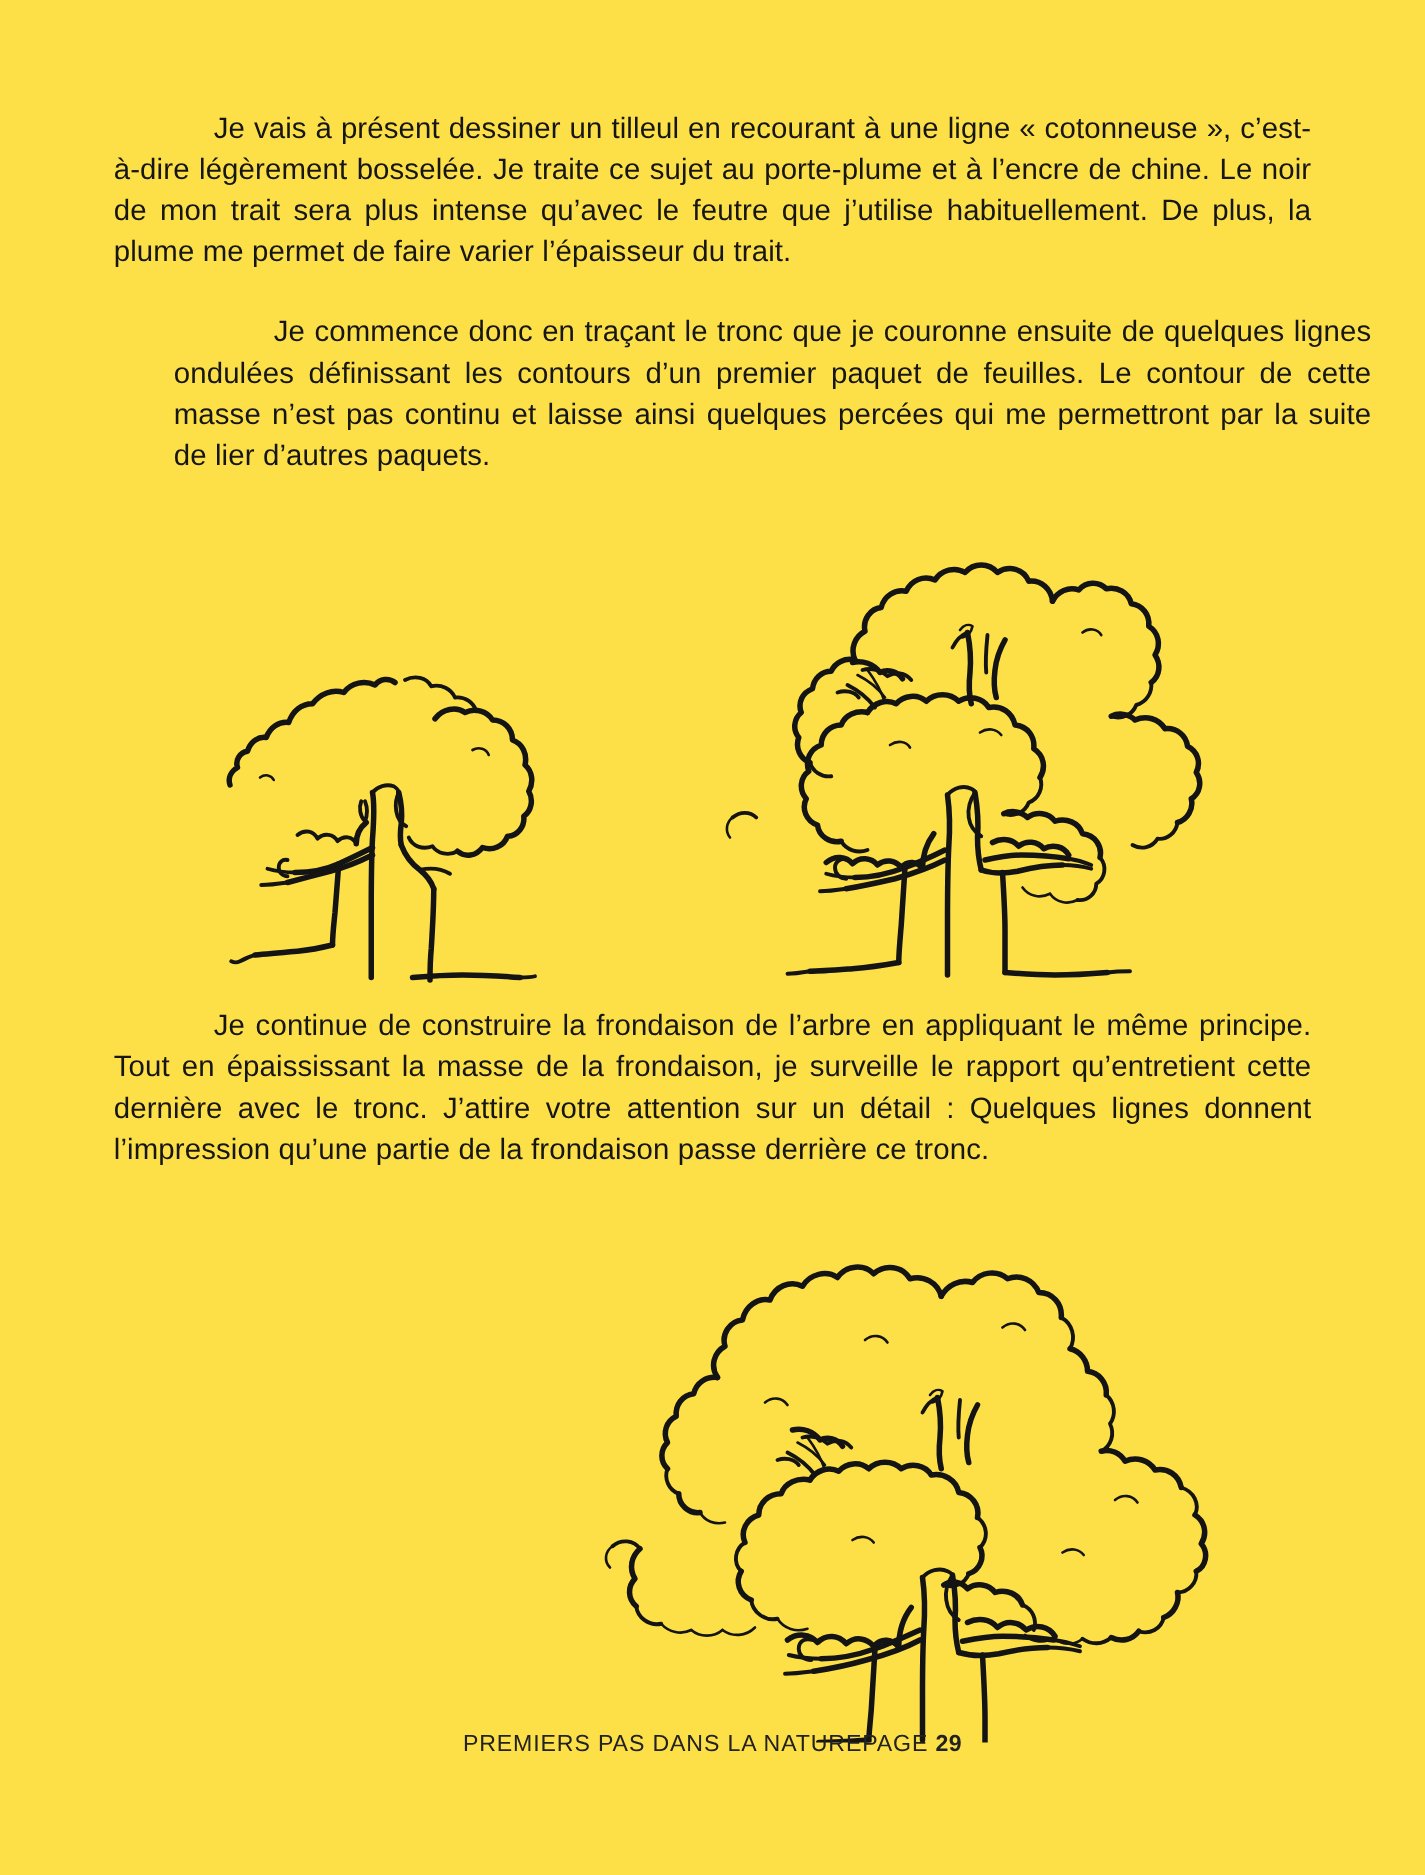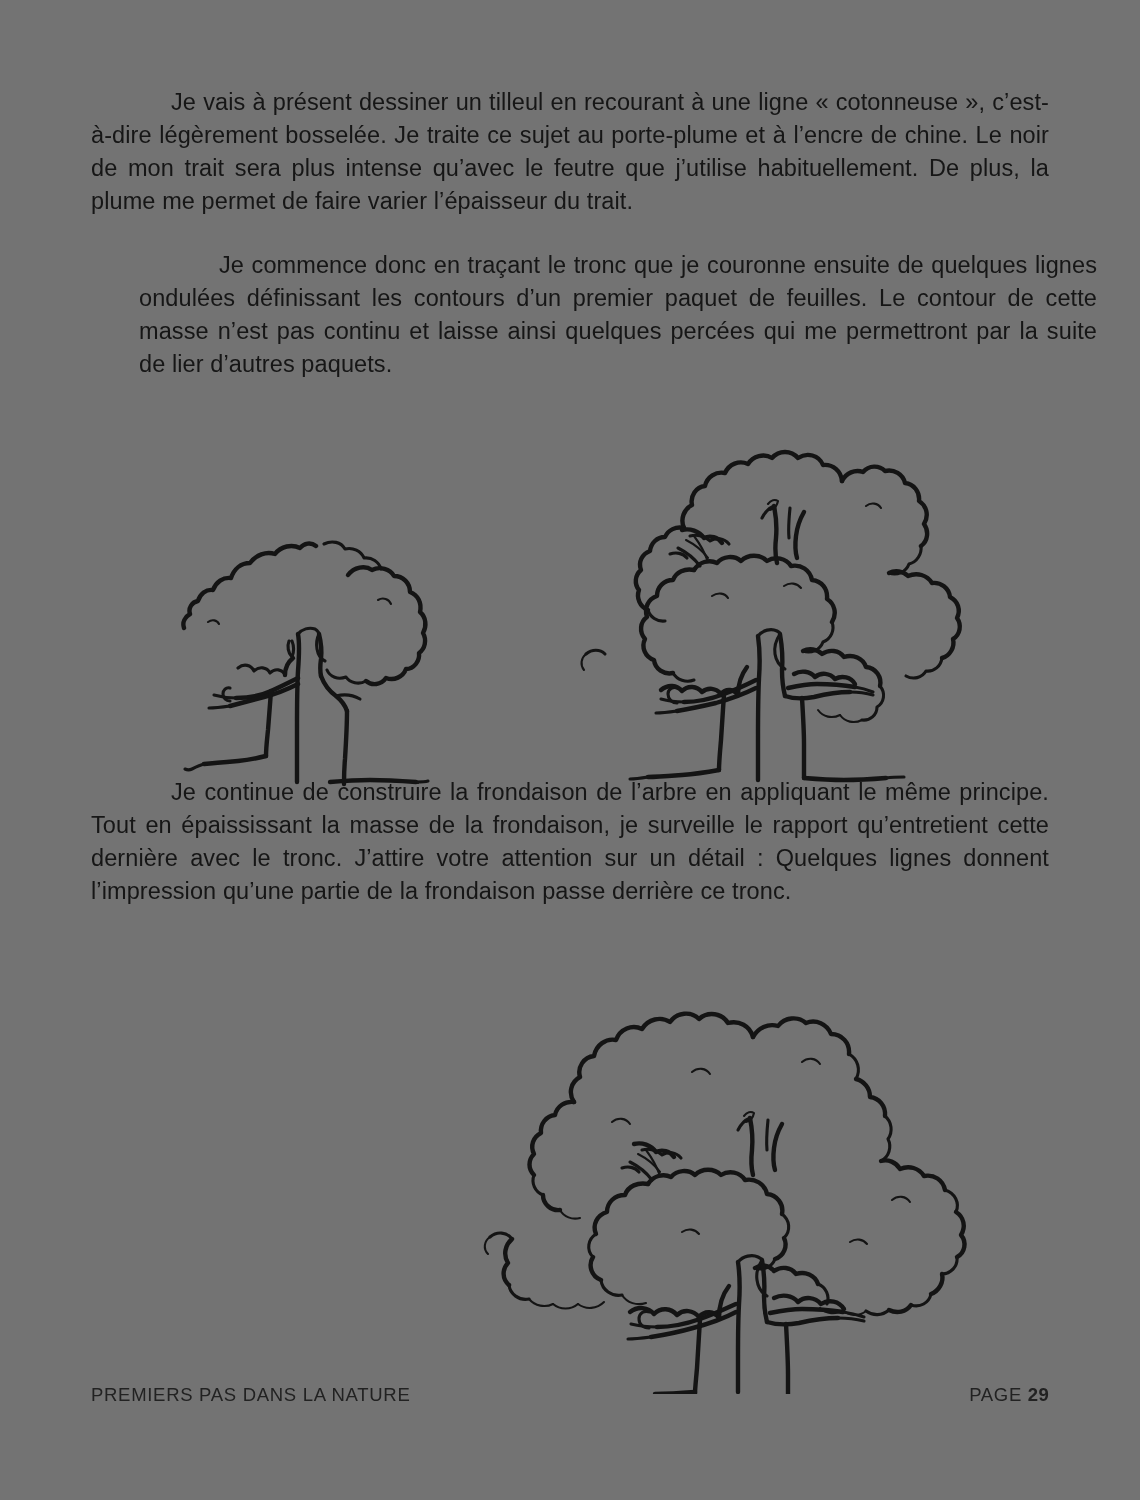--- a/index.html
+++ b/index.html
@@ -5,21 +5,21 @@
 <style>
   html, body {
     margin: 0;
     padding: 0;
     background: #ffffff;
   }
   .page {
     position: relative;
     width: 1140px;
     height: 1500px;
-    background: #737373;
+    background: #fde047;
     overflow: hidden;
     font-family: "Liberation Sans", "DejaVu Sans", sans-serif;
     color: #1a1a1a;
   }
 
   
   .body-text {
     position: absolute;
     left: 91px;
     width: 958px;
@@ -34,21 +34,21 @@
   .body-text p {
     margin: 0;
     text-indent: 80px;
   }
   .body-text p.last-line-natural {
     text-align-last: left;
   }
 
   #para-1 { top: 86px; }
   #para-2 { top: 249px; margin-left: 48px; }
-  #para-3 { top: 776px; }
+  #para-3 { top: 804px; }
 
   
   .illus {
     position: absolute;
   }
   .illus svg {
     display: block;
     width: 100%;
     height: 100%;
   }
@@ -83,21 +83,21 @@
 
   
   .footer {
     position: absolute;
     left: 91px;
     right: 91px;
     top: 1384px;
     height: 28px;
     display: flex;
     align-items: baseline;
-    justify-content: space-between;
+    justify-content: center;
     font-size: 18.5px;
     letter-spacing: 0.7px;
     color: #222222;
   }
   .footer-left {
     text-transform: uppercase;
     white-space: nowrap;
   }
   .footer-right {
     white-space: nowrap;

